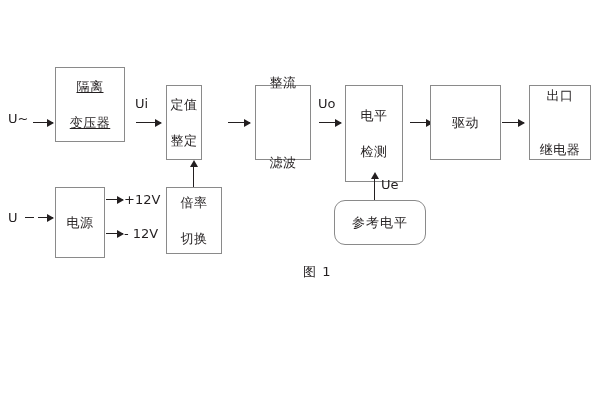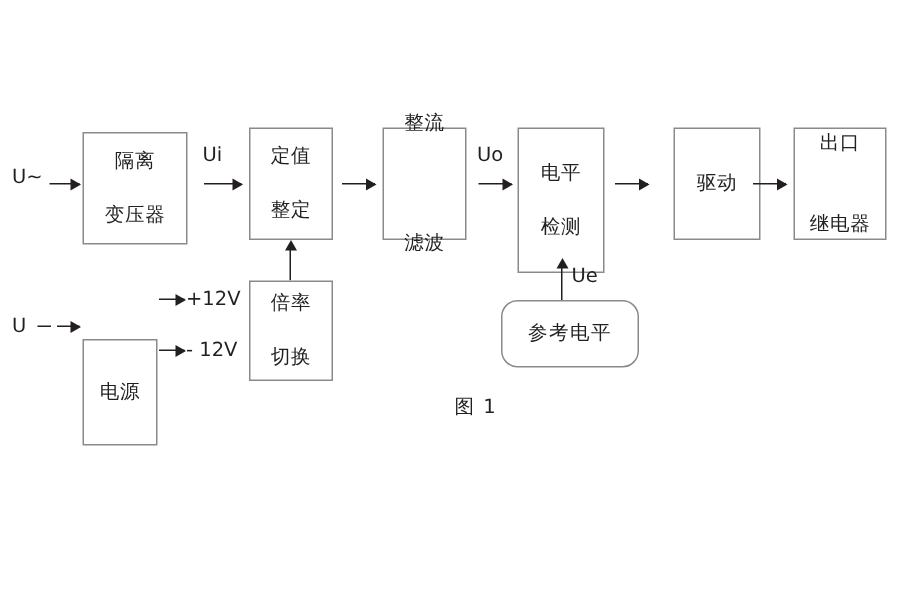--- a/index.html
+++ b/index.html
@@ -105,29 +105,29 @@
   }
 </style>
 </head>
 <body>
 
 <div id="diagram">
 
   <div class="lbl" style="left:8px; top:112px;">U~</div>
   <div class="arrow-h" style="left:33px; top:122px; width:20px;"></div>
 
-  <div class="box" style="left:55px; top:88px; width:70px; height:75px;">
+  <div class="box" style="left:55px; top:67px; width:70px; height:75px;text-decoration:underline;">
     <span class="line">隔离</span>
     <span class="line">变压器</span>
   </div>
 
   <div class="lbl sig" style="left:135px; top:97px;">Ui</div>
   <div class="arrow-h" style="left:136px; top:122px; width:25px;"></div>
 
-  <div class="box" style="left:166px; top:85px; width:56px; height:75px;">
+  <div class="box" style="left:166px; top:85px; width:36px; height:75px;">
     <span class="line">定值</span>
     <span class="line">整定</span>
   </div>
 
   <div class="arrow-h" style="left:228px; top:122px; width:22px;"></div>
 
   <div class="box" style="left:255px; top:85px; width:56px; height:75px;gap:44px;">
     <span class="line">整流</span>
     <span class="line">滤波</span>
   </div>
@@ -135,41 +135,41 @@
   <div class="lbl sig" style="left:318px; top:97px;">Uo</div>
   <div class="arrow-h" style="left:319px; top:122px; width:22px;"></div>
 
   <div class="box" style="left:345px; top:85px; width:58px; height:97px;">
     <span class="line">电平</span>
     <span class="line">检测</span>
   </div>
 
   <div class="arrow-h" style="left:410px; top:122px; width:22px;"></div>
 
-  <div class="box single" style="left:449px; top:85px; width:58px; height:75px;">
+  <div class="box single" style="left:430px; top:85px; width:71px; height:75px;">
     <span class="line">驱动</span>
   </div>
 
   <div class="arrow-h" style="left:502px; top:122px; width:22px;"></div>
 
   <div class="box" style="left:529px; top:85px; width:62px; height:75px;gap:18px;">
     <span class="line">出口</span>
     <span class="line">继电器</span>
   </div>
 
   <div class="arrow-v" style="left:193px; top:166px; height:21px;"></div>
 
   <div class="arrow-v" style="left:374px; top:178px; height:22px;"></div>
   <div class="lbl sig" style="left:381px; top:178px;">Ue</div>
 
   <div class="lbl" style="left:8px; top:211px;">U</div>
   <div class="dash" style="left:25px; top:217px; width:9px;"></div>
   <div class="arrow-h" style="left:38px; top:217px; width:15px;"></div>
 
-  <div class="box single" style="left:55px; top:187px; width:50px; height:71px;margin-top:39px;">
+  <div class="box single" style="left:55px; top:187px; width:50px; height:71px;">
     <span class="line">电源</span>
   </div>
 
   <div class="arrow-h" style="left:106px; top:199px; width:17px;"></div>
   <div class="lbl sig" style="left:124px; top:193px;">+12V</div>
 
   <div class="arrow-h" style="left:106px; top:233px; width:17px;"></div>
   <div class="lbl sig" style="left:124px; top:227px;">- 12V</div>
 
   <div class="box" style="left:166px; top:187px; width:56px; height:67px;">

